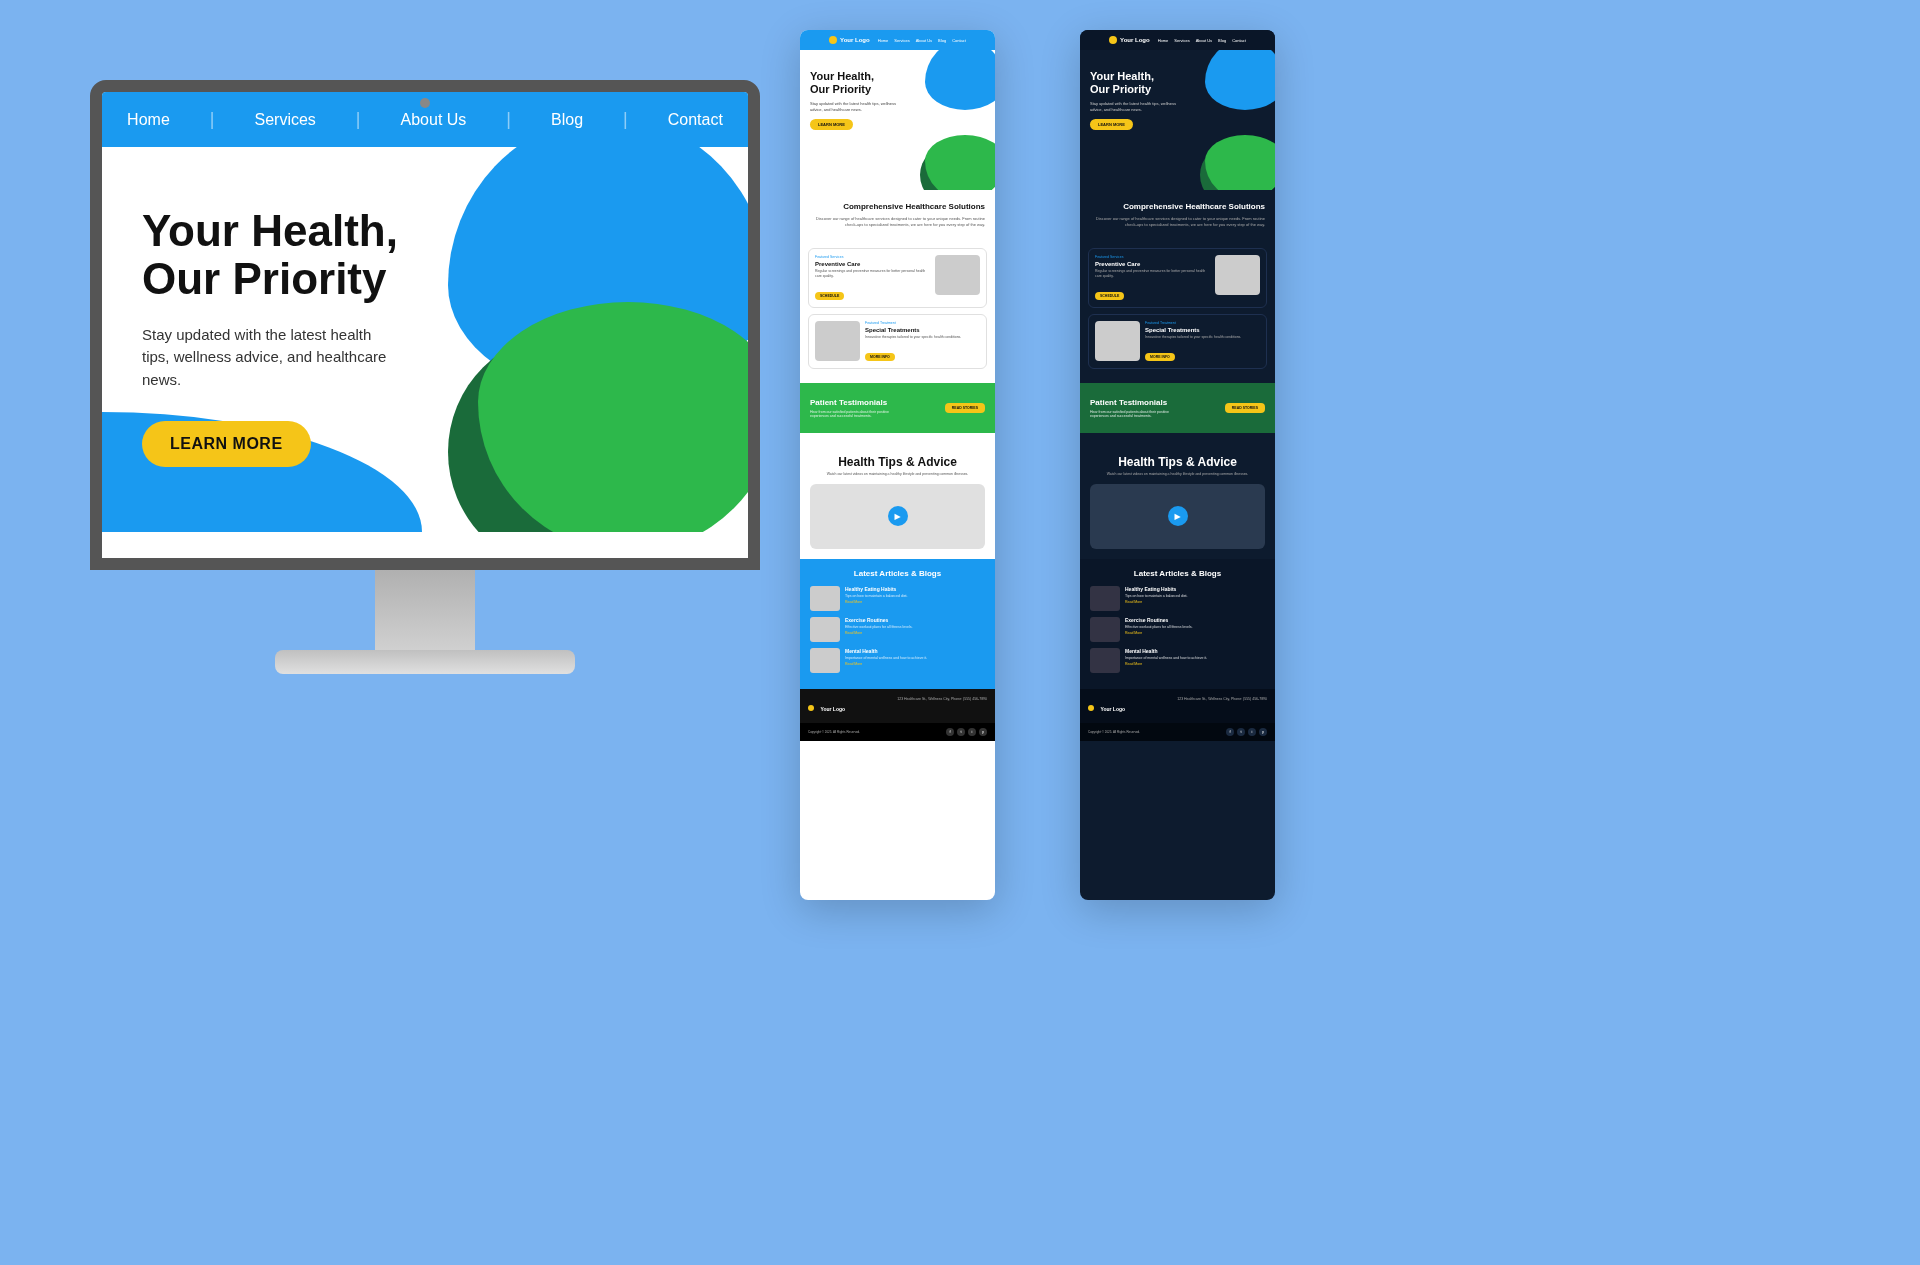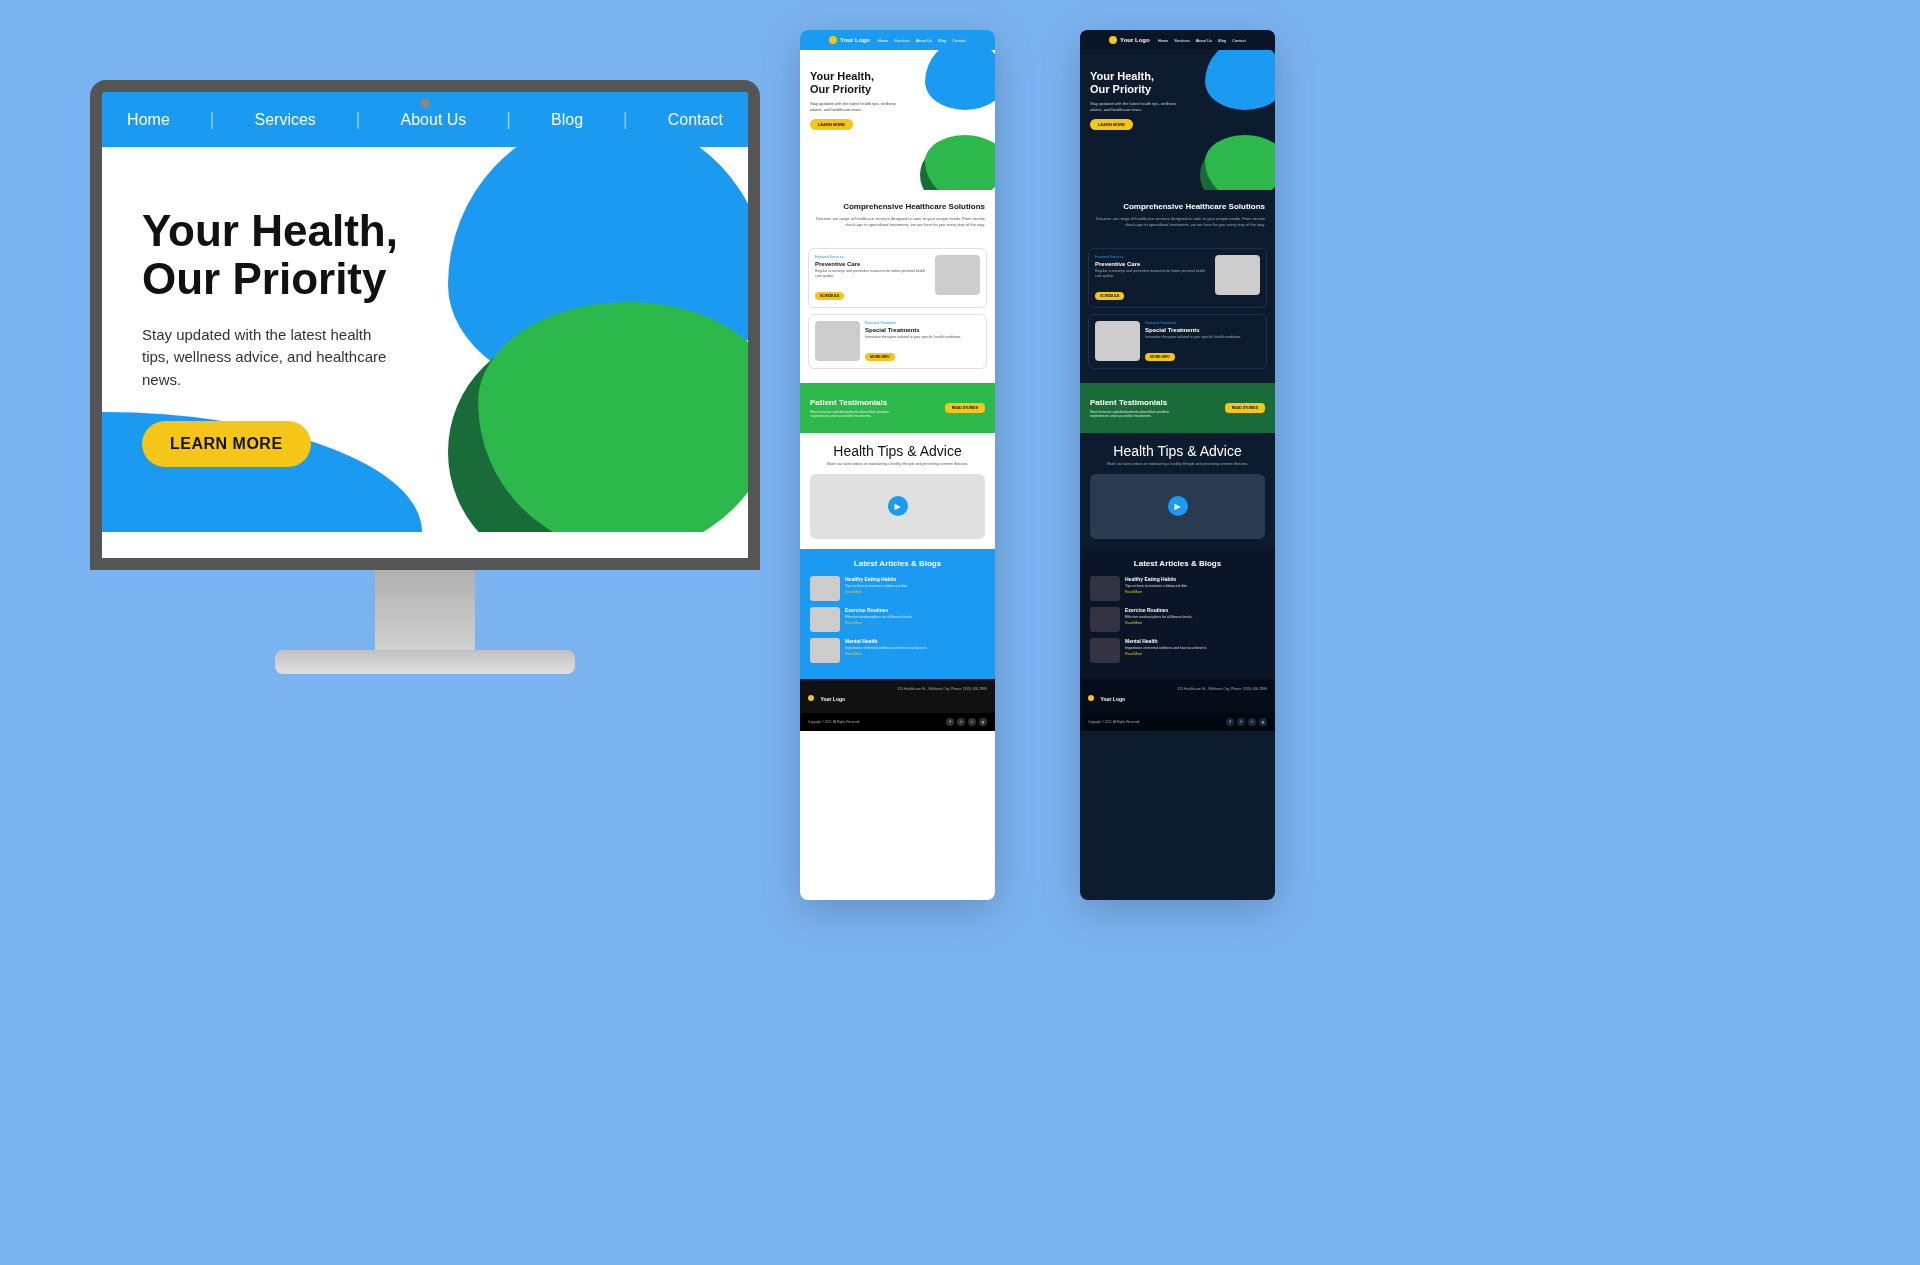--- a/index.html
+++ b/index.html
@@ -389,23 +389,24 @@
     }
 
     
     .pv-health-tips {
       padding: 10px;
       text-align: center;
     }
     .pv-health-tips-light { background: white; }
     .pv-health-tips-dark { background: #0d1b2e; }
     .pv-tips-title {
-      font-size: 14px;
-      font-weight: 400;
+      font-size: 12px;
+      font-weight: 700;
       margin-bottom: 3px;
+      margin-top: 12px;
     }
     .pv-tips-title-light { color: #111; }
     .pv-tips-title-dark { color: white; }
     .pv-tips-text {
       font-size: 3.5px;
       margin-bottom: 8px;
     }
     .pv-tips-text-light { color: #555; }
     .pv-tips-text-dark { color: #aaa; }
     .pv-video {

